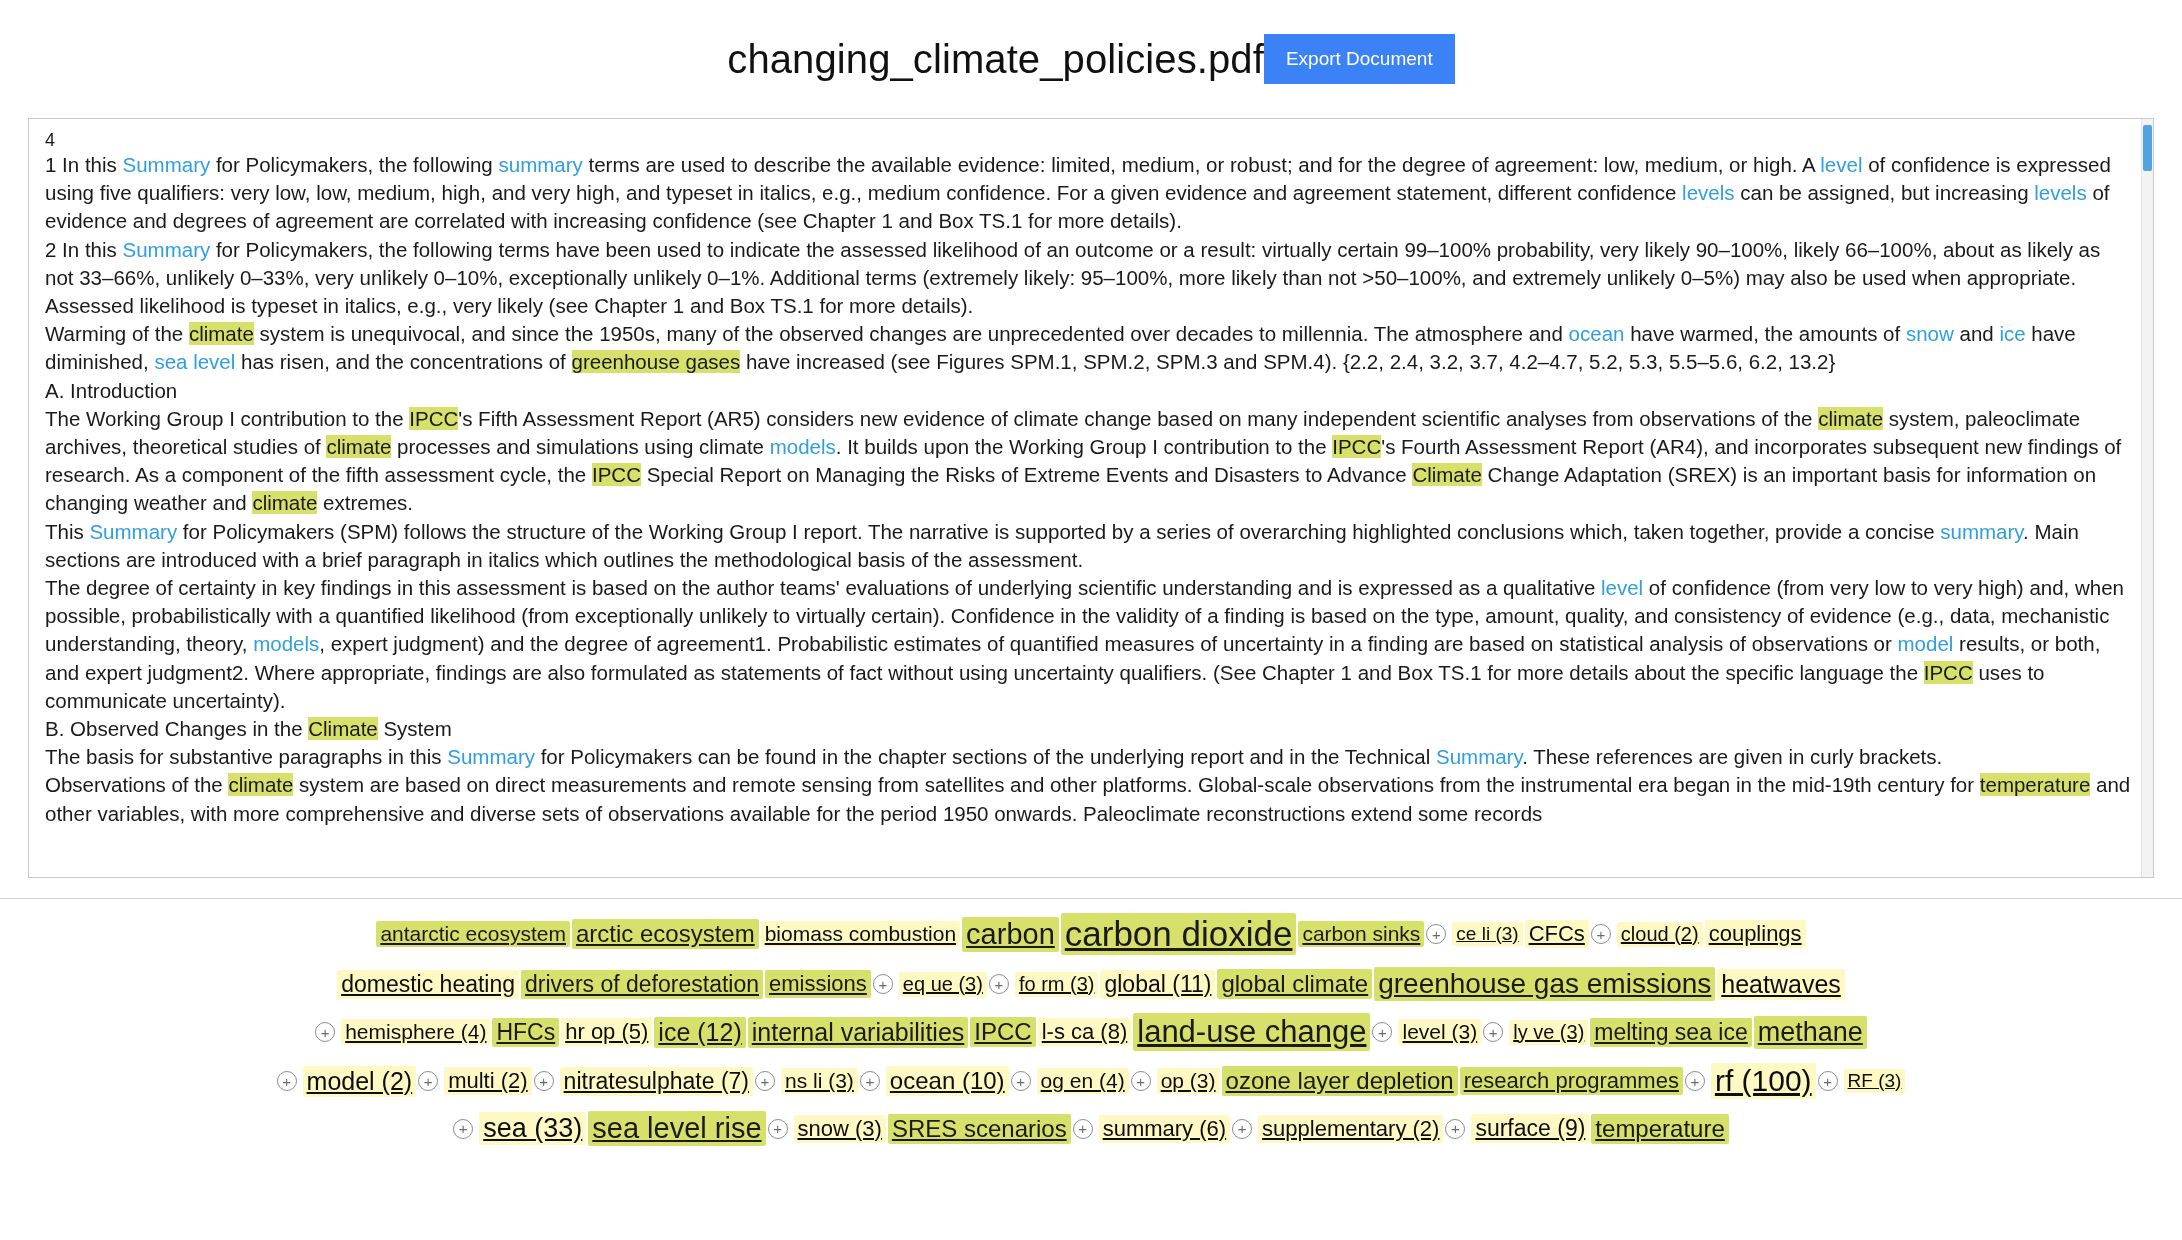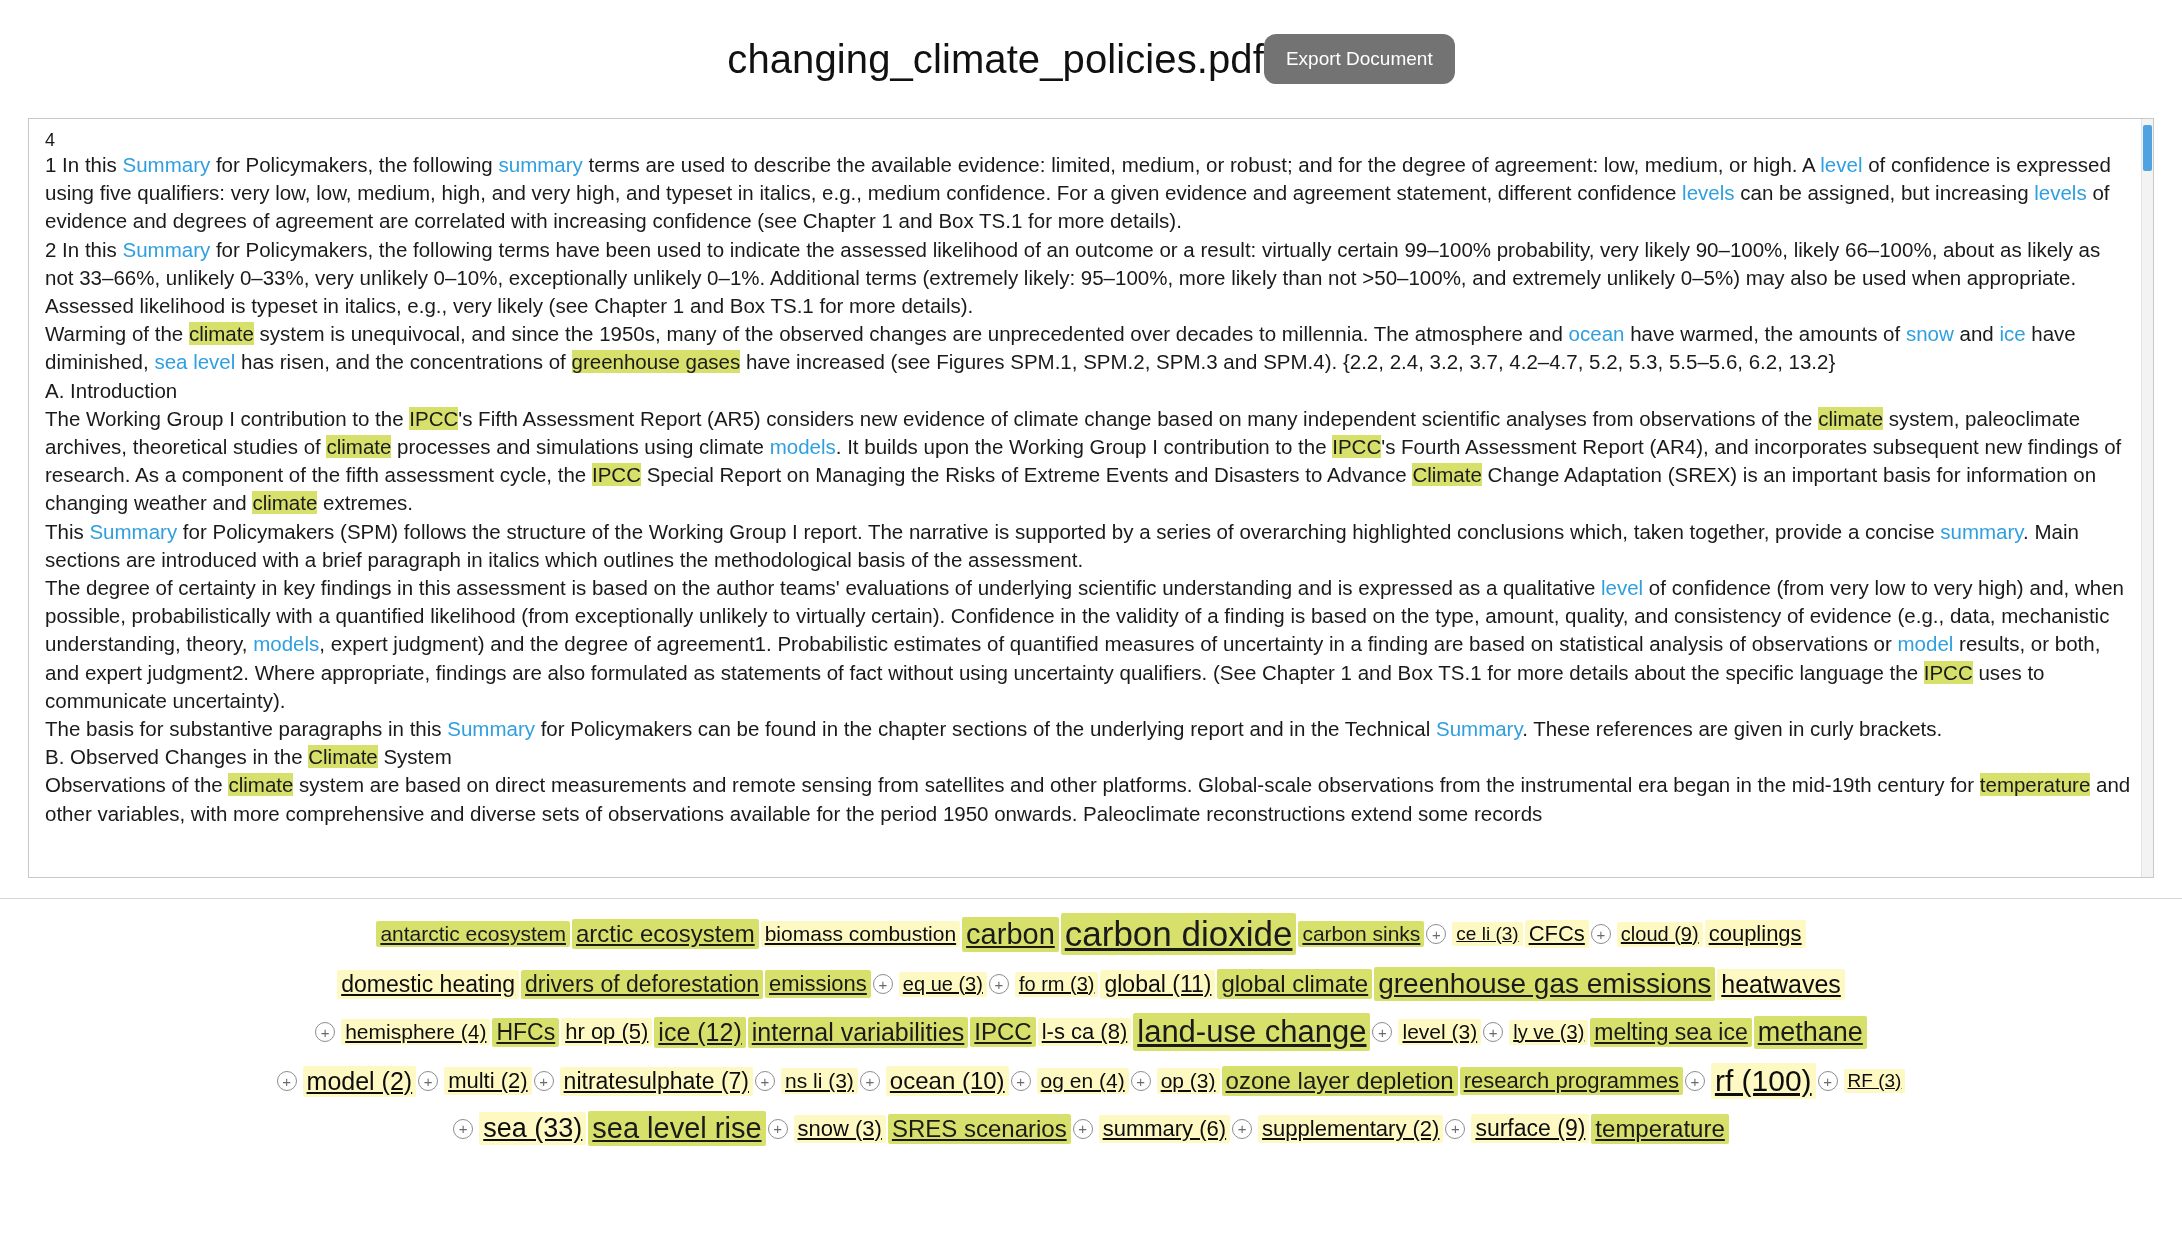--- a/index.html
+++ b/index.html
@@ -27,24 +27,24 @@
     background: #ffffff;
   }
   .doc-title {
     font-size: 40px;
     color: #111111;
     font-weight: 400;
     letter-spacing: 0.1px;
     white-space: nowrap;
   }
   .export-btn {
-    background: #737373;
+    background: #3b82f6;
     color: #ffffff;
     border: none;
-    border-radius: 12px;
+    border-radius: 0;
     font-size: 19px;
     font-family: "Liberation Sans", sans-serif;
     padding: 14px 22px;
     cursor: pointer;
     white-space: nowrap;
   }
 
   
   .viewer-wrap {
     margin: 0 28px;
@@ -162,23 +162,23 @@
     <p>Warming of the <span class="hl">climate</span> system is unequivocal, and since the 1950s, many of the observed changes are unprecedented over decades to millennia. The atmosphere and <span class="lnk">ocean</span> have warmed, the amounts of <span class="lnk">snow</span> and <span class="lnk">ice</span> have diminished, <span class="lnk">sea level</span> has risen, and the concentrations of <span class="hl">greenhouse gases</span> have increased (see Figures SPM.1, SPM.2, SPM.3 and SPM.4). {2.2, 2.4, 3.2, 3.7, 4.2–4.7, 5.2, 5.3, 5.5–5.6, 6.2, 13.2}</p>
 
     <p>A. Introduction</p>
 
     <p>The Working Group I contribution to the <span class="hl">IPCC</span>'s Fifth Assessment Report (AR5) considers new evidence of climate change based on many independent scientific analyses from observations of the <span class="hl">climate</span> system, paleoclimate archives, theoretical studies of <span class="hl">climate</span> processes and simulations using climate <span class="lnk">models</span>. It builds upon the Working Group I contribution to the <span class="hl">IPCC</span>'s Fourth Assessment Report (AR4), and incorporates subsequent new findings of research. As a component of the fifth assessment cycle, the <span class="hl">IPCC</span> Special Report on Managing the Risks of Extreme Events and Disasters to Advance <span class="hl">Climate</span> Change Adaptation (SREX) is an important basis for information on changing weather and <span class="hl">climate</span> extremes.</p>
 
     <p>This <span class="lnk">Summary</span> for Policymakers (SPM) follows the structure of the Working Group I report. The narrative is supported by a series of overarching highlighted conclusions which, taken together, provide a concise <span class="lnk">summary</span>. Main sections are introduced with a brief paragraph in italics which outlines the methodological basis of the assessment.</p>
 
     <p>The degree of certainty in key findings in this assessment is based on the author teams' evaluations of underlying scientific understanding and is expressed as a qualitative <span class="lnk">level</span> of confidence (from very low to very high) and, when possible, probabilistically with a quantified likelihood (from exceptionally unlikely to virtually certain). Confidence in the validity of a finding is based on the type, amount, quality, and consistency of evidence (e.g., data, mechanistic understanding, theory, <span class="lnk">models</span>, expert judgment) and the degree of agreement1. Probabilistic estimates of quantified measures of uncertainty in a finding are based on statistical analysis of observations or <span class="lnk">model</span> results, or both, and expert judgment2. Where appropriate, findings are also formulated as statements of fact without using uncertainty qualifiers. (See Chapter 1 and Box TS.1 for more details about the specific language the <span class="hl">IPCC</span> uses to communicate uncertainty).</p>
 
+    <p>B. Observed Changes in the <span class="hl">Climate</span> System</p>
+
     <p>The basis for substantive paragraphs in this <span class="lnk">Summary</span> for Policymakers can be found in the chapter sections of the underlying report and in the Technical <span class="lnk">Summary</span>. These references are given in curly brackets.</p>
-
-    <p>B. Observed Changes in the <span class="hl">Climate</span> System</p>
 
     <p>Observations of the <span class="hl">climate</span> system are based on direct measurements and remote sensing from satellites and other platforms. Global-scale observations from the instrumental era began in the mid-19th century for <span class="hl">temperature</span> and other variables, with more comprehensive and diverse sets of observations available for the period 1950 onwards. Paleoclimate reconstructions extend some records</p>
   </div>
   <div class="vscroll">
     <div class="thumb"></div>
   </div>
 </div>
 
 <div class="separator"></div>
 
@@ -204,21 +204,21 @@
       </span>
       <span class="tagitem">
         <span class="plus">+</span>
         <span class="tag blue" style="font-size: 19px;">ce li (3)</span>
       </span>
       <span class="tagitem">
         <span class="tag blue" style="font-size: 22px;">CFCs</span>
       </span>
       <span class="tagitem">
         <span class="plus">+</span>
-        <span class="tag blue" style="font-size: 20px;">cloud (9)</span>
+        <span class="tag blue" style="font-size: 20px;">cloud (2)</span>
       </span>
       <span class="tagitem">
         <span class="tag blue" style="font-size: 22px;">couplings</span>
       </span>
     </div>
     <div class="tagrow">
       <span class="tagitem">
         <span class="tag blue" style="font-size: 23px;">domestic heating</span>
       </span>
       <span class="tagitem">

